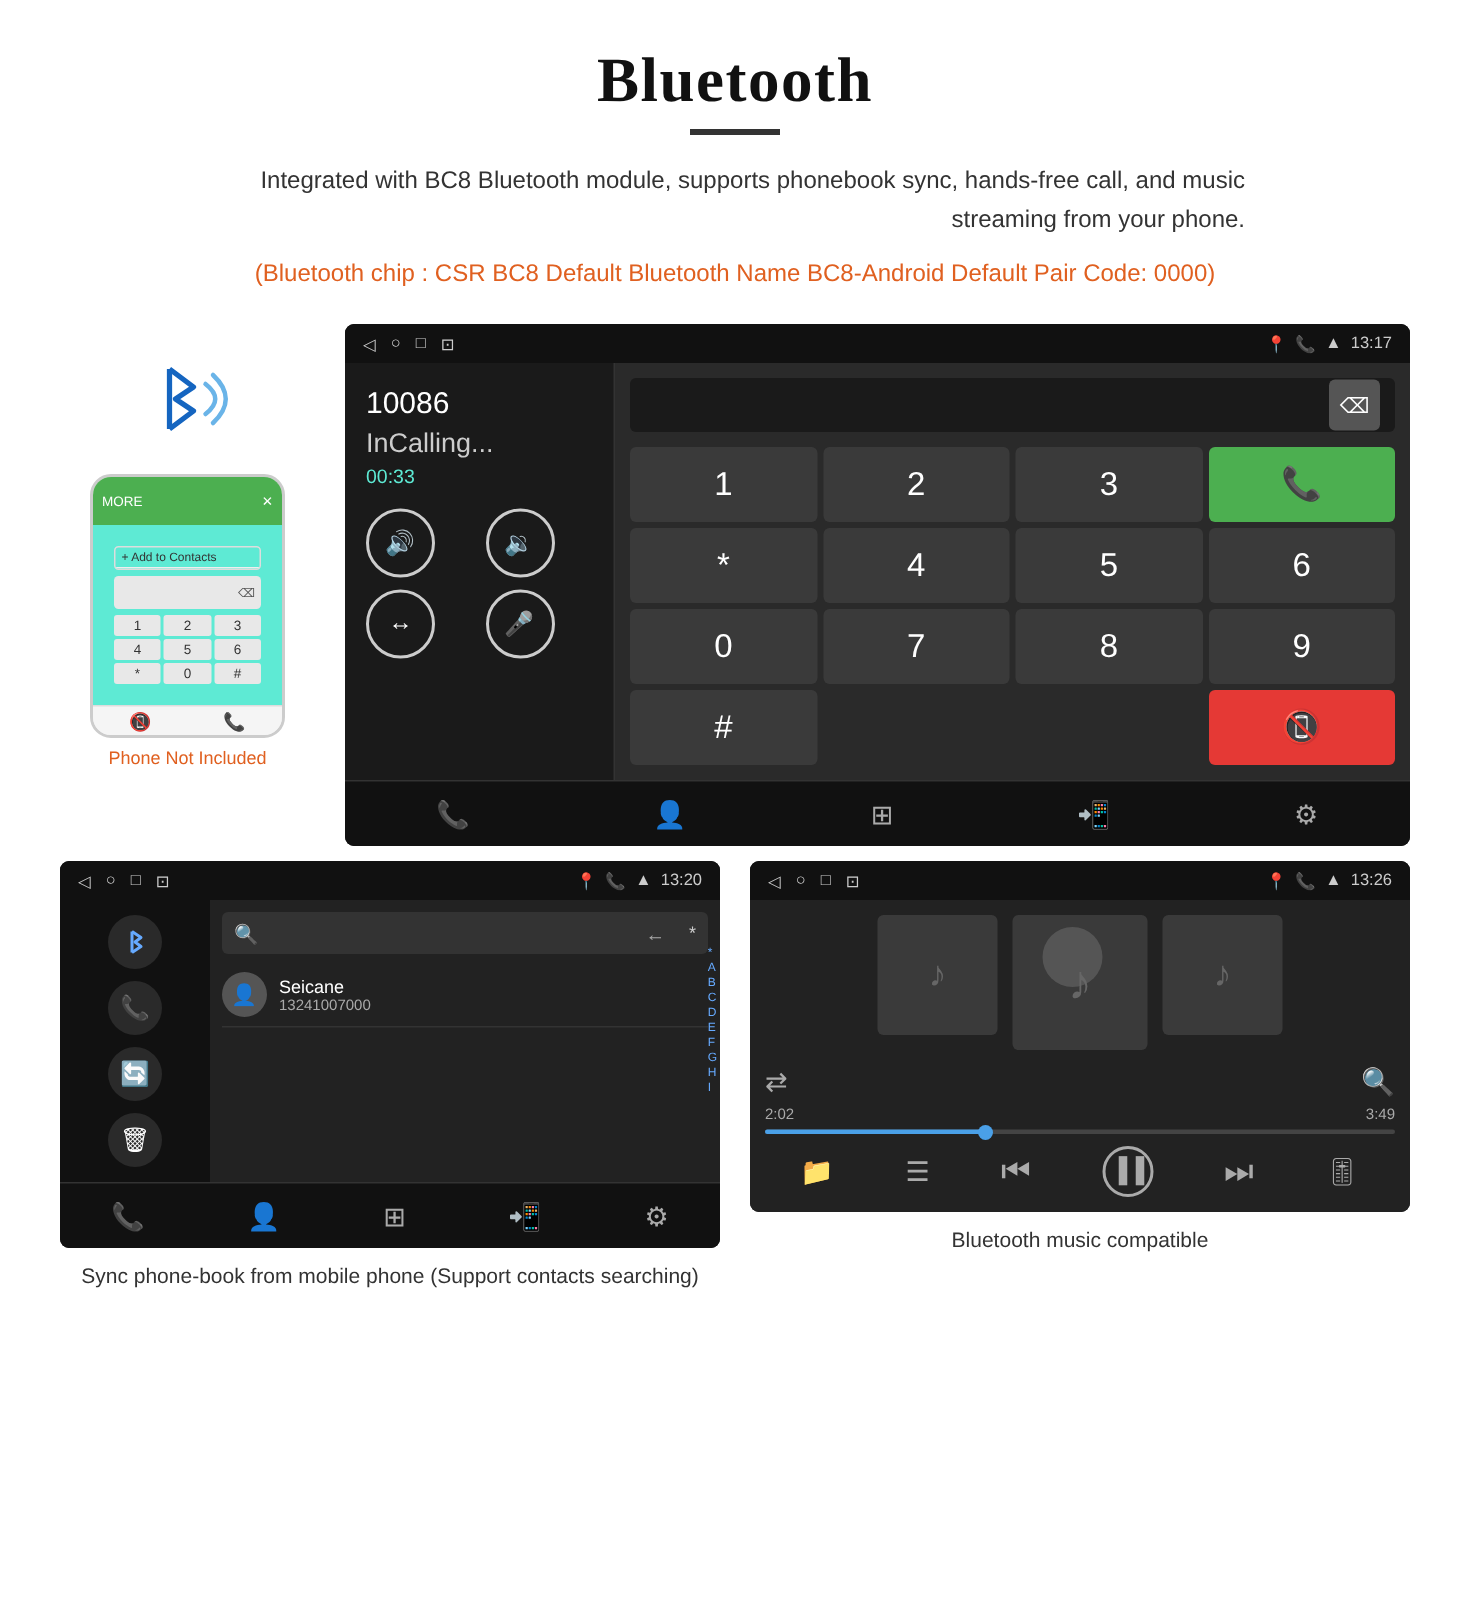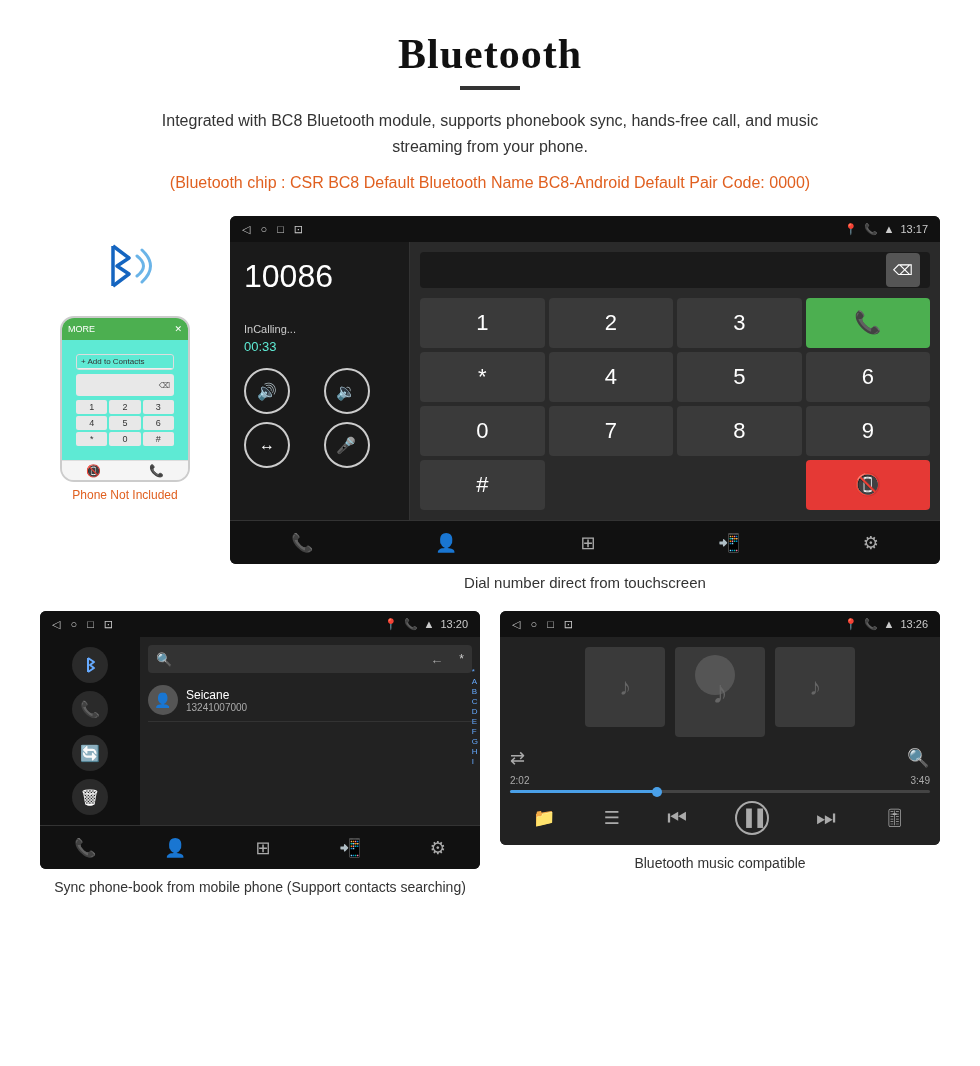--- a/index.html
+++ b/index.html
@@ -27,21 +27,21 @@
     }
     .title-underline {
       width: 60px;
       height: 4px;
       background: #333;
       margin: 8px auto 18px;
     }
     .description {
       font-size: 16px;
       color: #333;
-      text-align: center;
+      text-align: right;
       line-height: 1.6;
       max-width: 680px;
       margin: 0 auto 10px;
     }
     .highlight-text {
       color: #e06020;
       font-size: 16px;
       text-align: center;
       line-height: 1.7;
       margin-bottom: 20px;
@@ -72,21 +72,21 @@
       width: 130px;
       background: #f0f0f0;
       border: 2px solid #ccc;
       border-radius: 14px;
       overflow: hidden;
       display: flex;
       flex-direction: column;
     }
     .phone-top-bar {
       background: #4CAF50;
-      height: 22px;
+      height: 32px;
       display: flex;
       align-items: center;
       justify-content: space-between;
       padding: 0 6px;
     }
     .phone-top-bar span {
       color: #fff;
       font-size: 9px;
     }
     .phone-body {
@@ -171,27 +171,27 @@
       gap: 0;
     }
     .dial-left {
       width: 180px;
       padding: 16px 14px;
       color: #fff;
       background: #1a1a1a;
       border-right: 1px solid #333;
     }
     .dial-number {
-      font-size: 32px;
-      color: #fff;
-      margin-bottom: 28px;
+      font-size: 20px;
+      color: #fff;
+      margin-bottom: 4px;
     }
     .dial-status {
       color: #ccc;
-      font-size: 11px;
+      font-size: 18px;
       margin-bottom: 4px;
     }
     .dial-timer {
       color: #5eead4;
       font-size: 13px;
       margin-bottom: 14px;
     }
     .dial-controls {
       display: grid;
       grid-template-columns: 1fr 1fr;
@@ -622,21 +622,20 @@
           <span class="nav-icon">📞</span>
           <span class="nav-icon">👤</span>
           <span class="nav-icon">⊞</span>
           <span class="nav-icon">📲</span>
           <span class="nav-icon">⚙</span>
         </div>
       </div>
     </div>
   </div>
 
-  <div class="screen-caption" style="padding-left:190px;">Dial number direct from touchscreen</div>
 
   <div class="bottom-screens">
 
     <div class="screen-card">
       <div class="android-screen-sm">
 
         <div class="android-statusbar">
           <div class="statusbar-left">
             <span class="statusbar-icon">◁</span>
             <span class="statusbar-icon">○</span>

